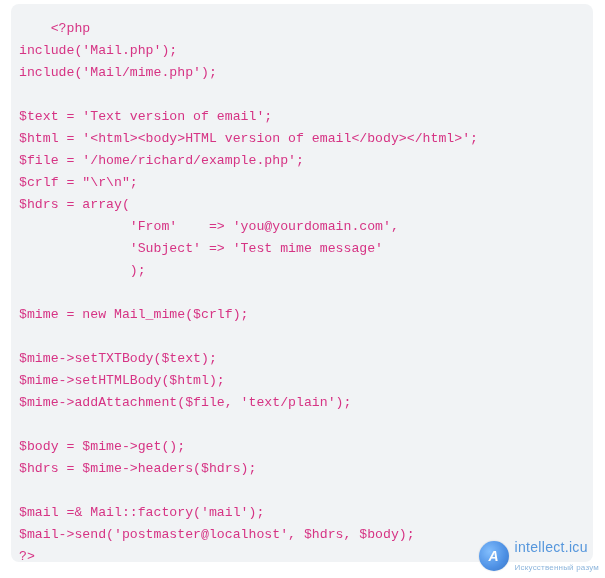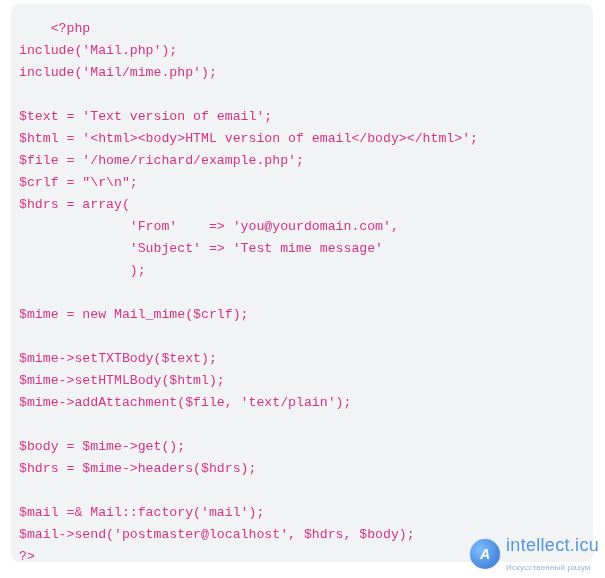--- a/index.html
+++ b/index.html
@@ -56,21 +56,21 @@
     font-style: italic;
     box-shadow: 0 0 2px rgba(0,0,0,0.2);
   }
   .wm-text {
     display: flex;
     flex-direction: column;
     line-height: 1;
   }
   .wm-main {
     color: #3a86d8;
-    font-size: 18px;
+    font-size: 14px;
     font-weight: 500;
     letter-spacing: 0.3px;
   }
   .wm-sub {
     color: #7aa9d6;
     font-size: 8px;
     letter-spacing: 0.2px;
     margin-top: 10px;
   }
 </style>

